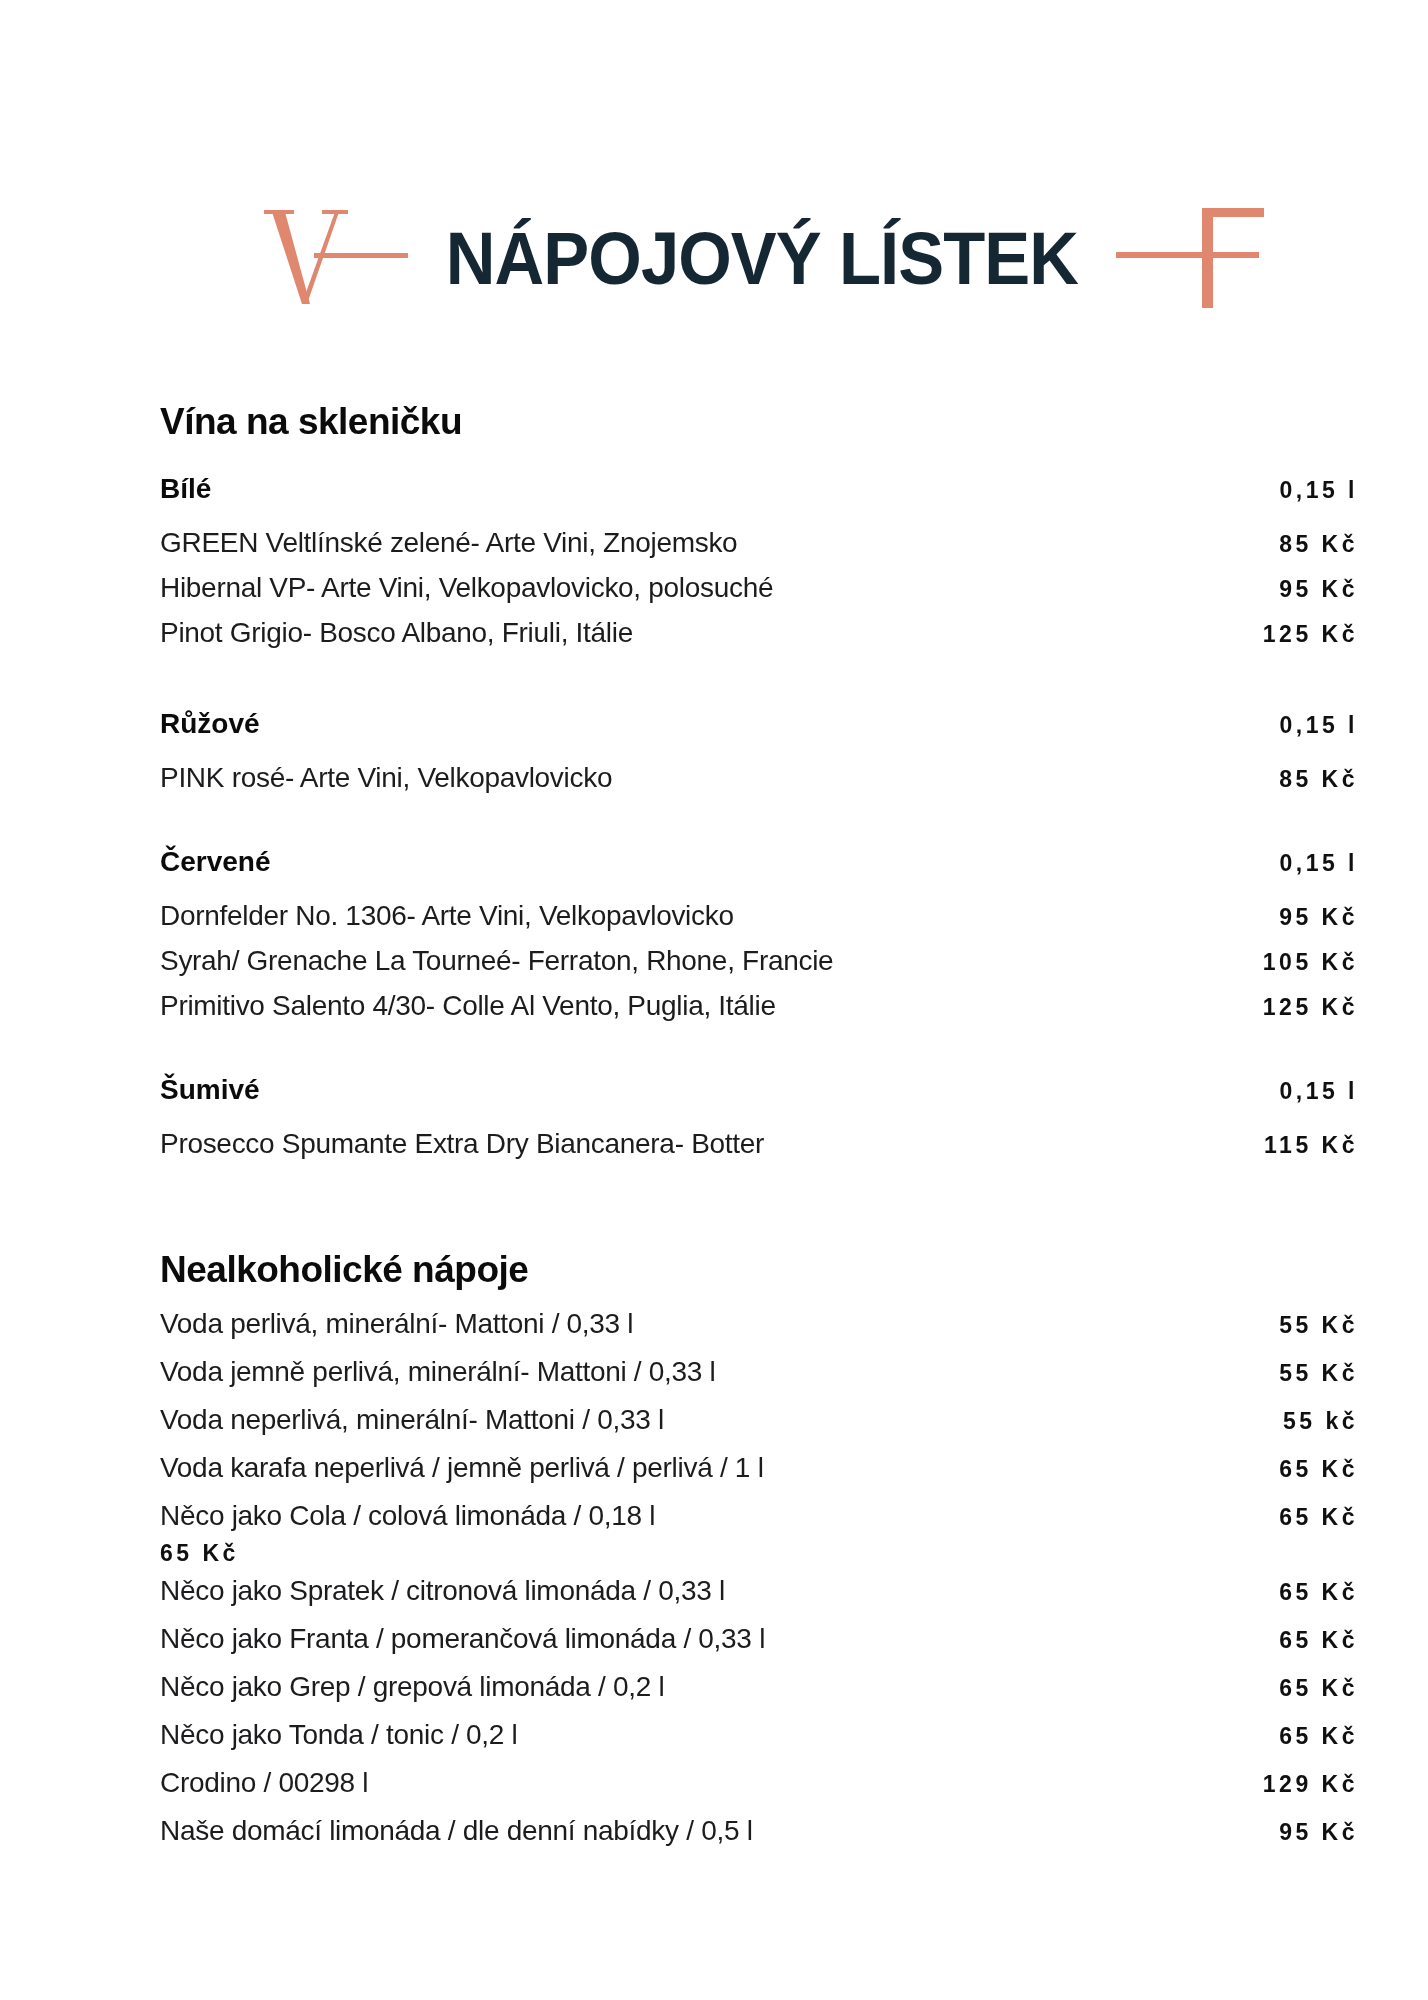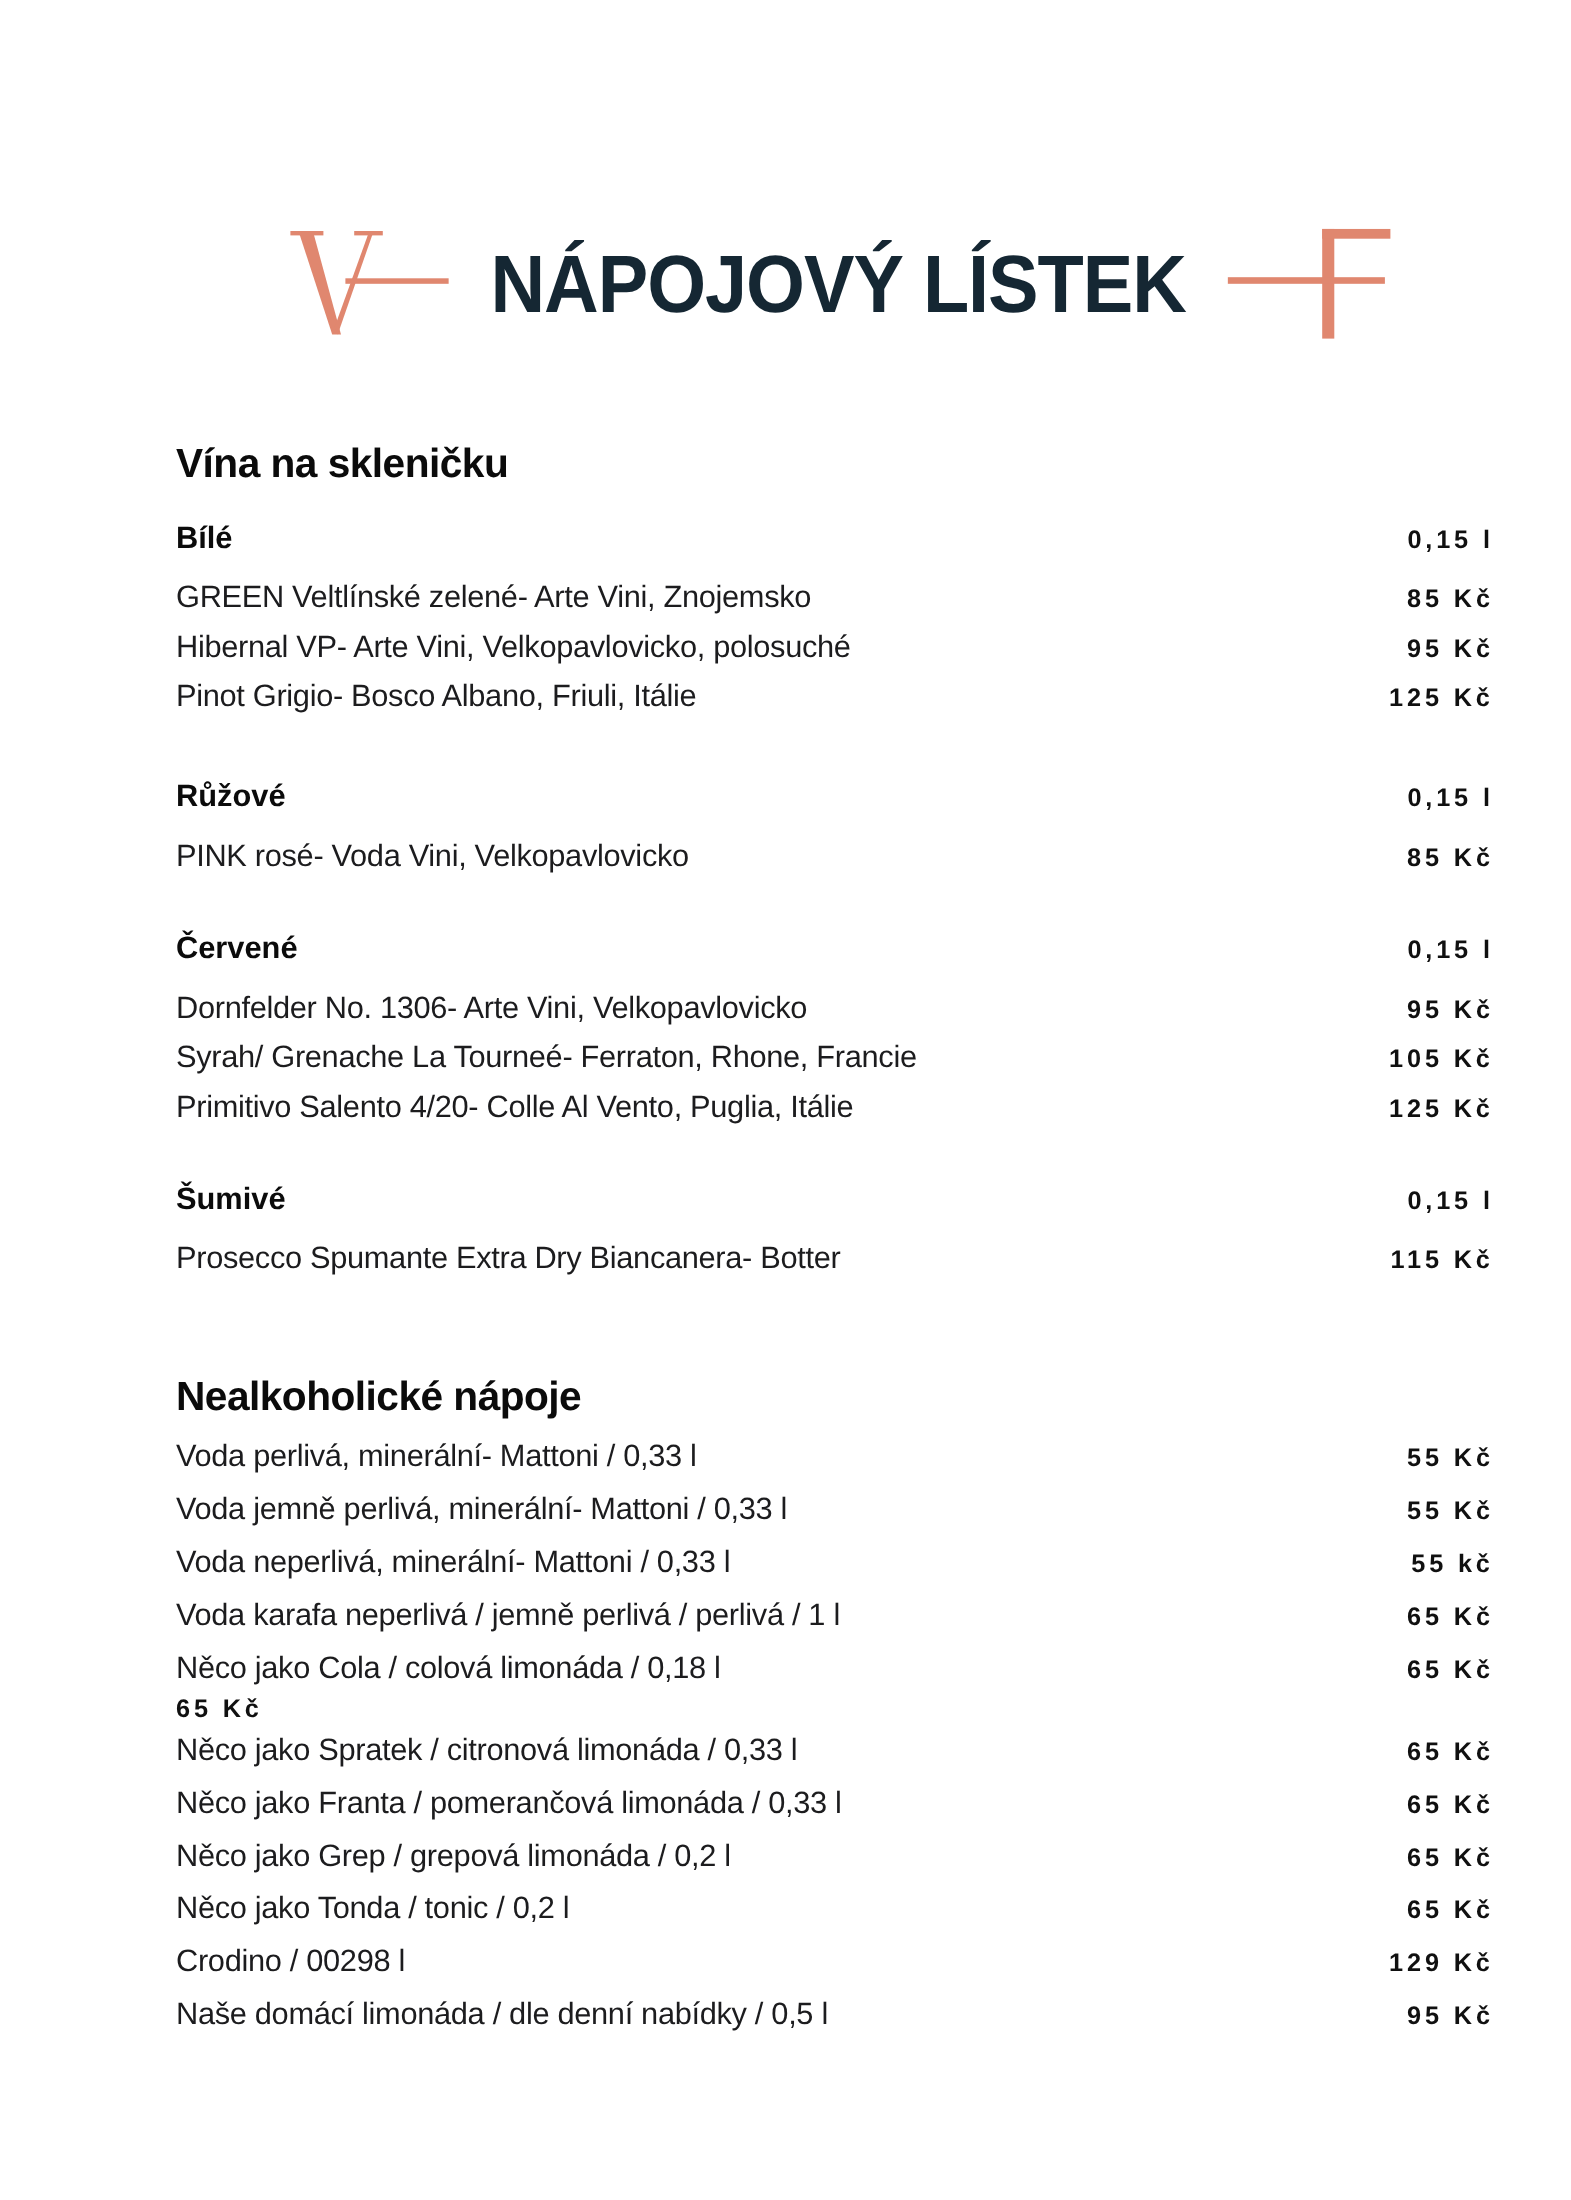--- a/index.html
+++ b/index.html
@@ -112,42 +112,42 @@
         </div>
       </div>
 
       <div class="group g-ruzove">
         <div class="group-row">
           <h3 class="group-label">Růžové</h3>
           <span class="price">0,15 l</span>
         </div>
         <div class="items">
           <div class="item-row">
-            <span class="item-name">PINK rosé- Voda Vini, Velkopavlovicko</span>
+            <span class="item-name">PINK rosé- Arte Vini, Velkopavlovicko</span>
             <span class="price">85 Kč</span>
           </div>
         </div>
       </div>
 
       <div class="group g-cervene">
         <div class="group-row">
           <h3 class="group-label">Červené</h3>
           <span class="price">0,15 l</span>
         </div>
         <div class="items">
           <div class="item-row">
             <span class="item-name">Dornfelder No. 1306- Arte Vini, Velkopavlovicko</span>
             <span class="price">95 Kč</span>
           </div>
           <div class="item-row">
             <span class="item-name">Syrah/ Grenache La Tourneé- Ferraton, Rhone, Francie</span>
             <span class="price">105 Kč</span>
           </div>
           <div class="item-row">
-            <span class="item-name">Primitivo Salento 4/20- Colle Al Vento, Puglia, Itálie</span>
+            <span class="item-name">Primitivo Salento 4/30- Colle Al Vento, Puglia, Itálie</span>
             <span class="price">125 Kč</span>
           </div>
         </div>
       </div>
 
       <div class="group g-sumive">
         <div class="group-row">
           <h3 class="group-label">Šumivé</h3>
           <span class="price">0,15 l</span>
         </div>

